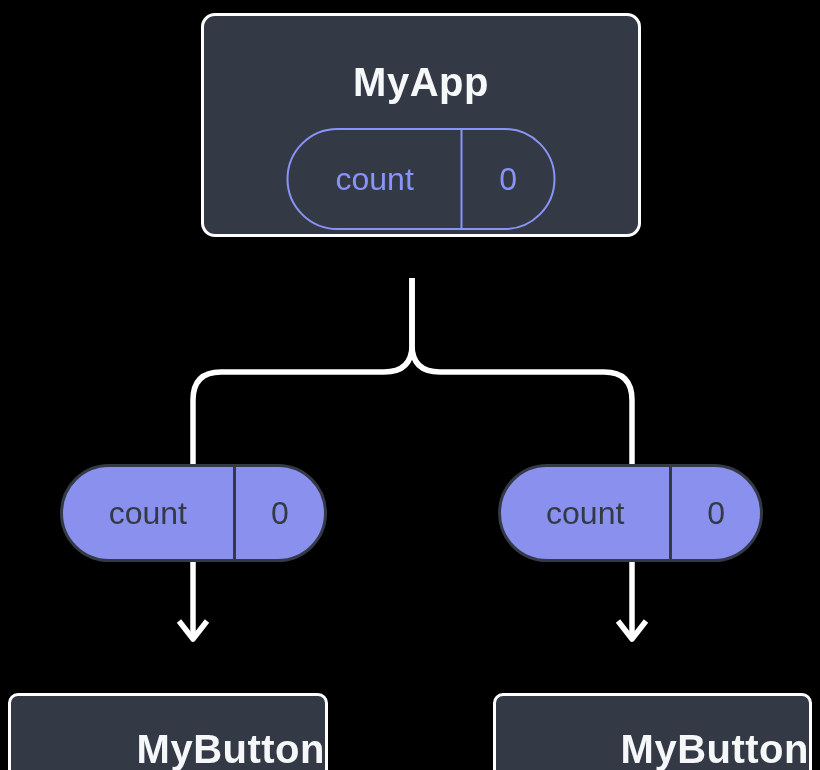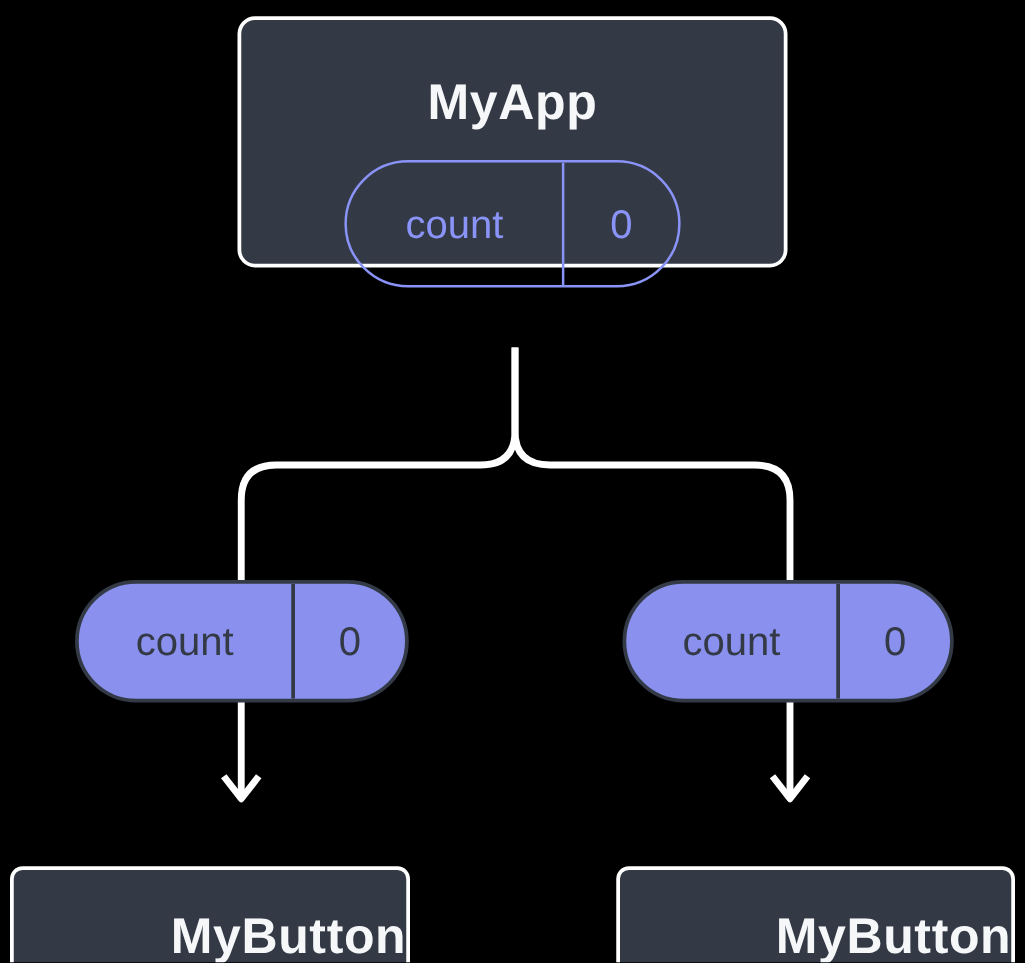--- a/index.html
+++ b/index.html
@@ -31,22 +31,22 @@
     width: 820px; height: 770px;
     z-index: 1;
   }
   .node {
     position: absolute;
     background: var(--node-bg);
     border: 3px solid var(--node-border);
     z-index: 2;
   }
   .node-root {
-    left: 190px; top: 13px;
-    width: 440px; height: 201px;
+    left: 201px; top: 13px;
+    width: 440px; height: 224px;
     border-radius: 14px;
   }
   .node-title {
     position: absolute;
     left: 0; right: 0;
     text-align: center;
     color: var(--node-text);
     font-size: 40px;
     font-weight: 700;
     line-height: 48px;

